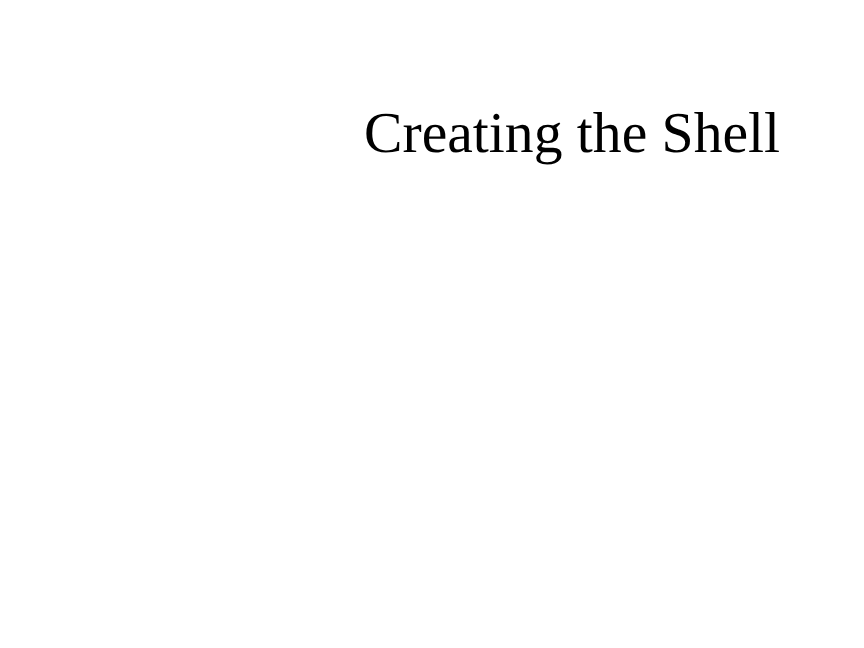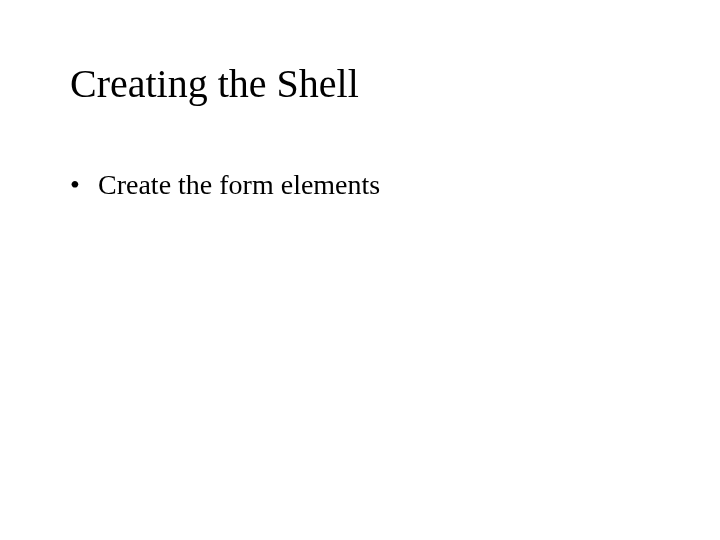--- a/index.html
+++ b/index.html
@@ -9,24 +9,25 @@
     }
     body {
       width: 720px;
       height: 540px;
       background: #ffffff;
       font-family: "Times New Roman", Times, serif;
       color: #000000;
       padding: 60px 70px 40px 70px;
     }
     .title {
-      font-size: 40px;
+      font-size: 48px;
       font-weight: normal;
-      text-align: left;
+      text-align: right;
       margin-bottom: 60px;
+      margin-top: 24px;
     }
     .bullets {
       list-style: none;
       padding-left: 0;
     }
     .bullets li {
       font-size: 28px;
       line-height: 1.3;
       margin-bottom: 2px;
       padding-left: 28px;
@@ -39,14 +40,13 @@
       top: 0;
       font-size: 28px;
     }
   </style>
 </head>
 <body>
 
 <h1 class="title">Creating the Shell</h1>
 
 <ul class="bullets">
-  <li>Create the form elements</li>
 </ul>
 
 </body></html>

